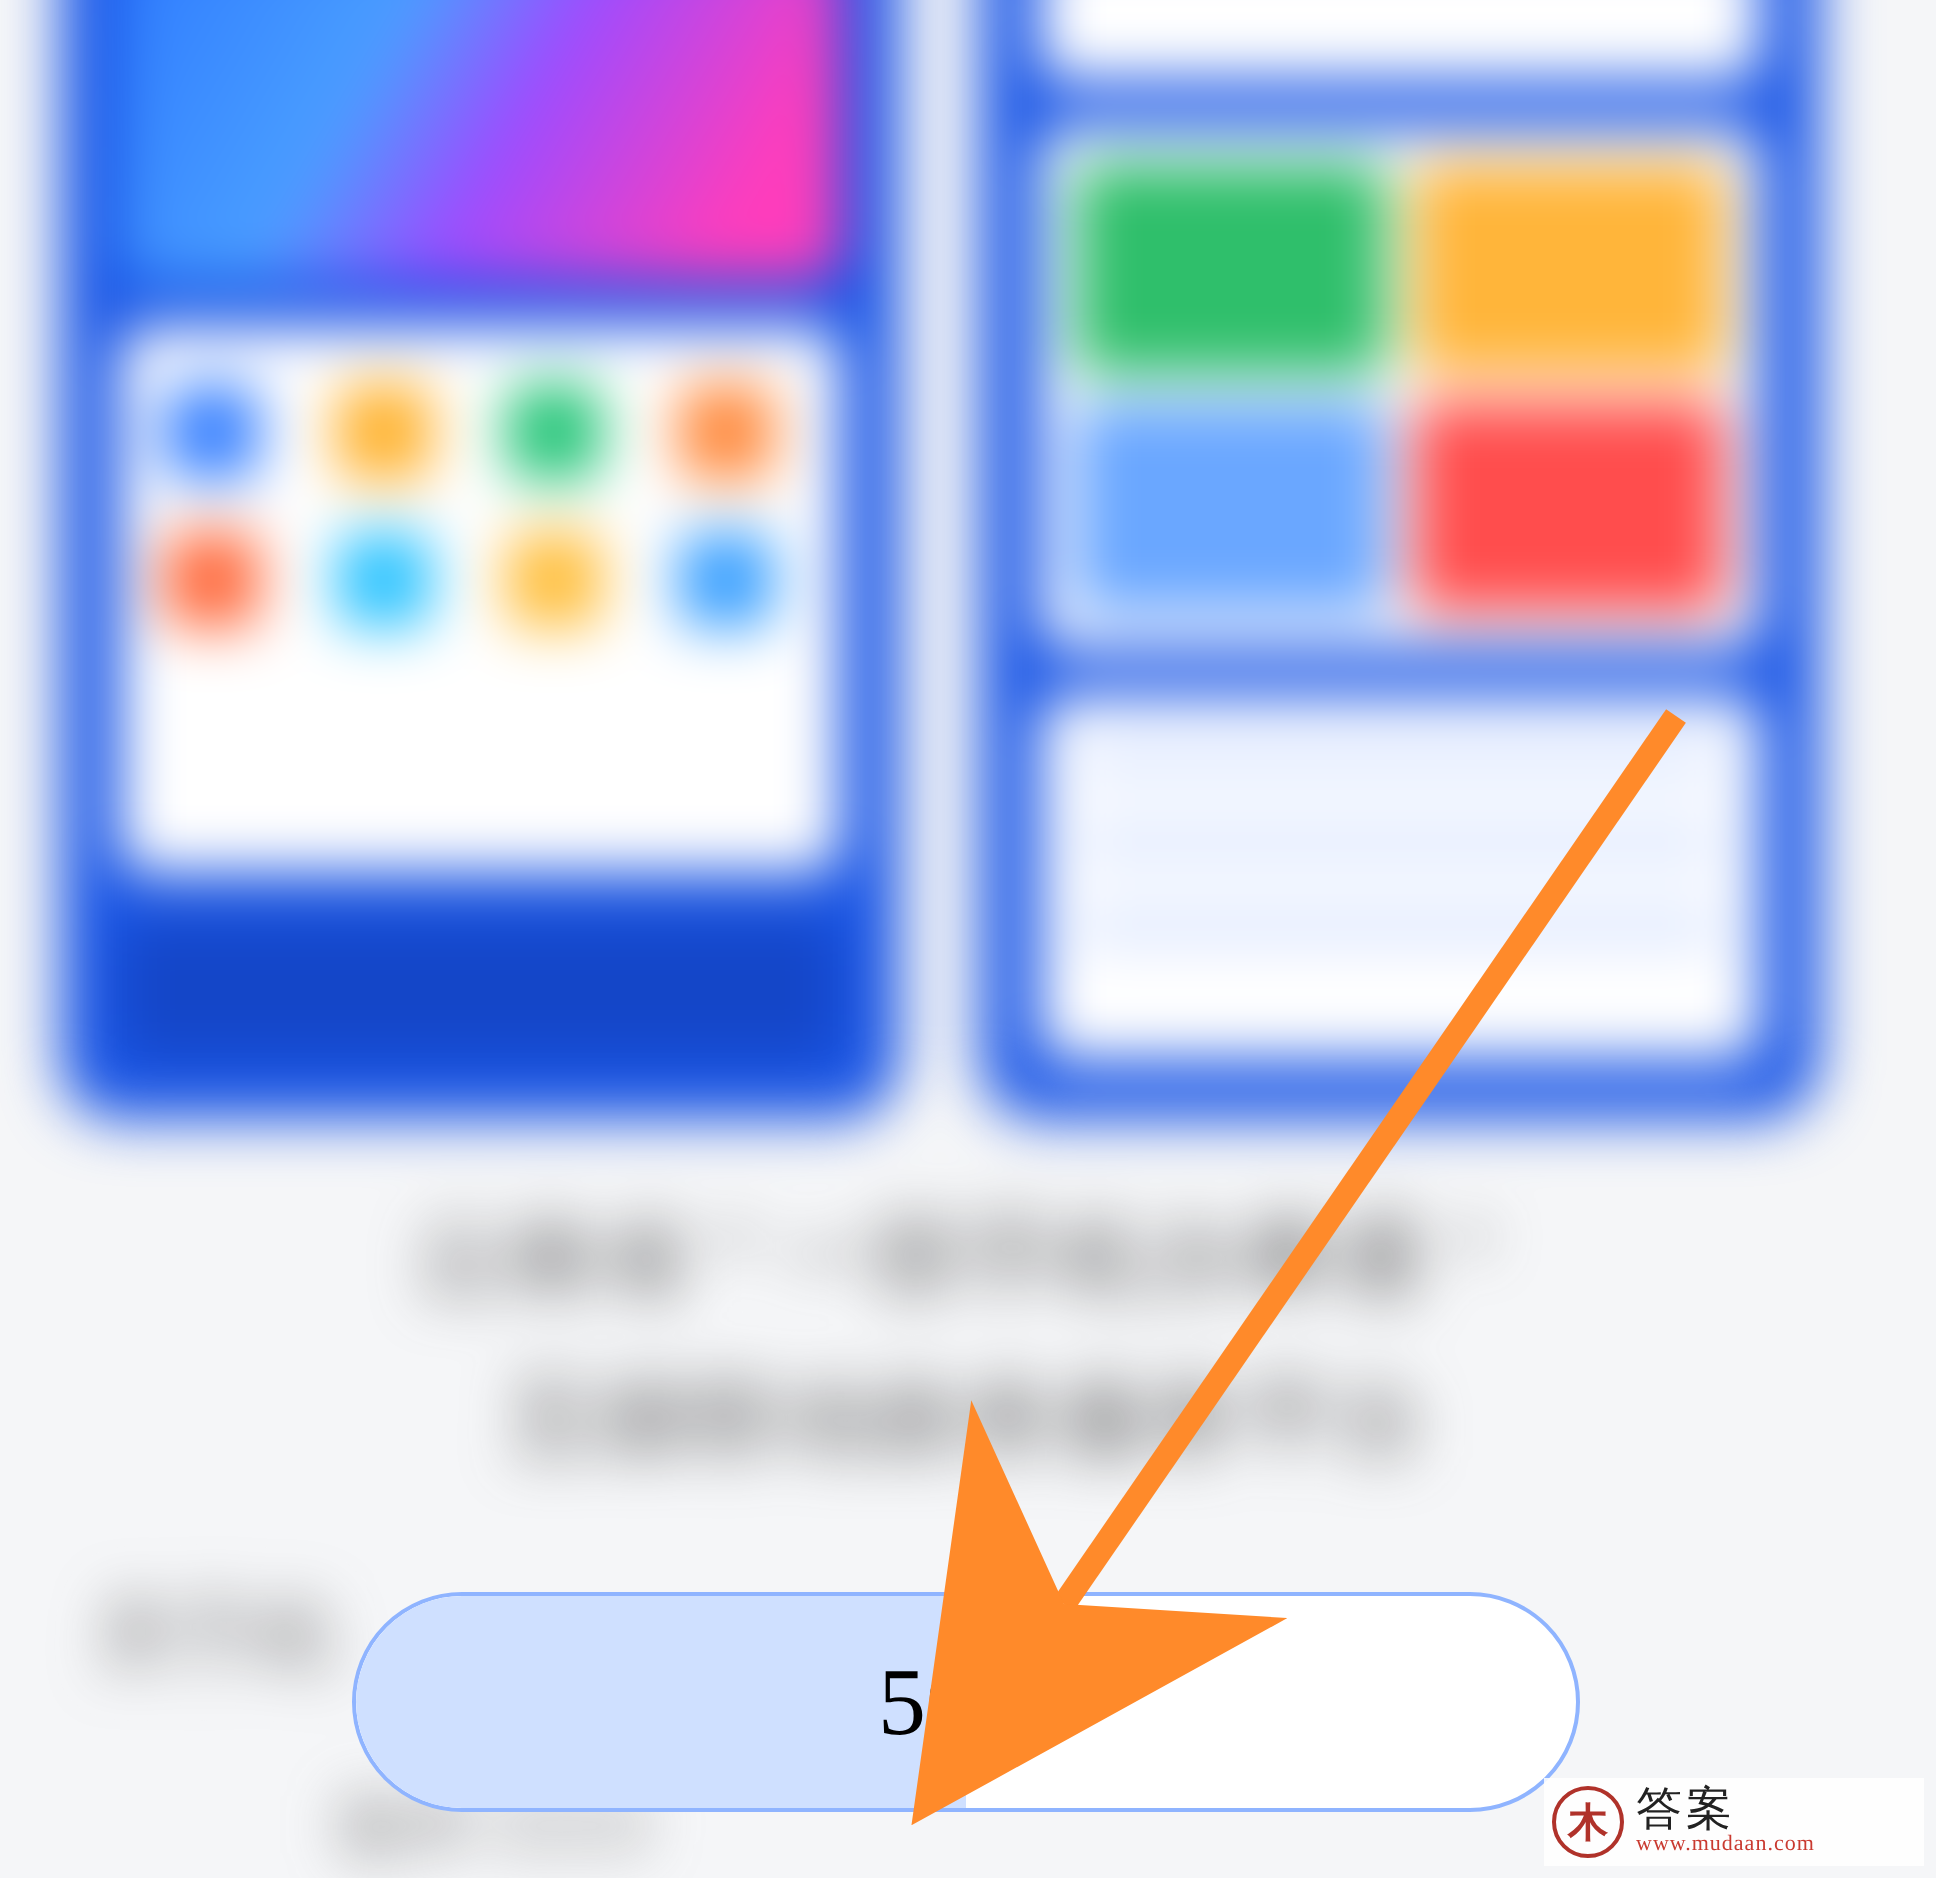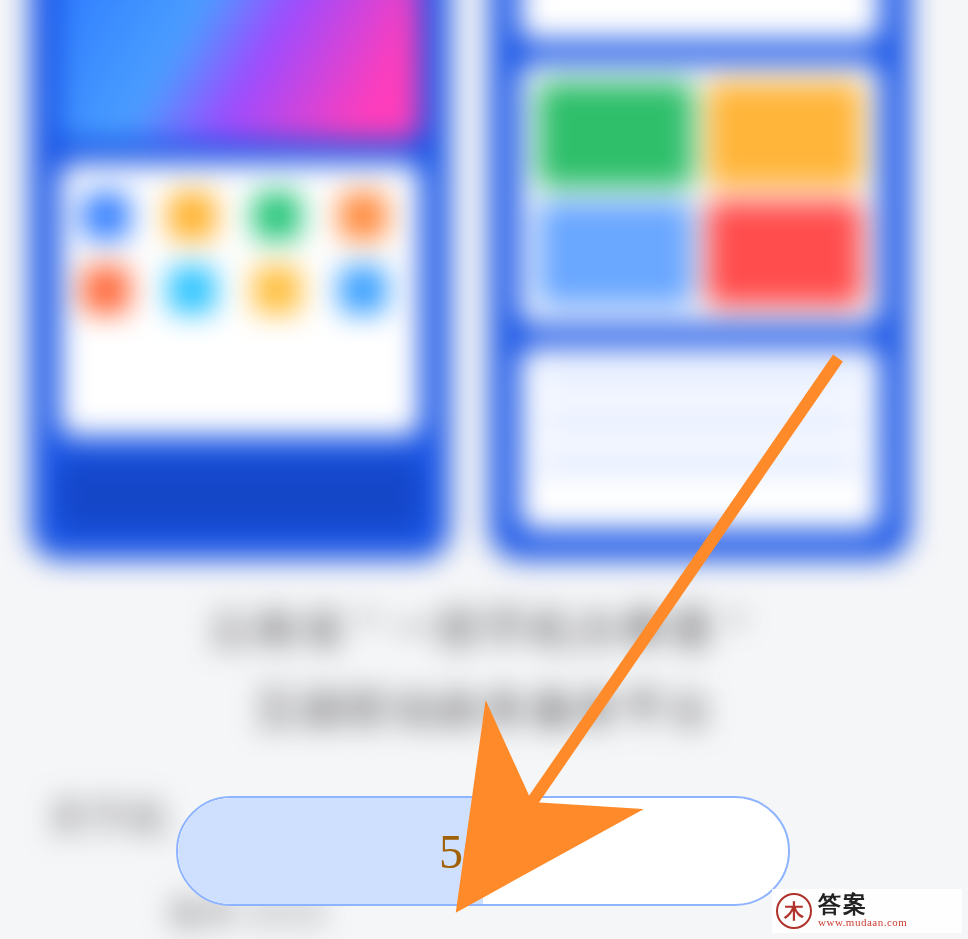--- a/index.html
+++ b/index.html
@@ -131,21 +131,21 @@
     border-top-left-radius:55px;
     border-bottom-left-radius:55px;
   }
   .progress-text{
     position:absolute;
     inset:0;
     display:flex;
     align-items:center;
     justify-content:center;
     font-size:48px;
-    color:#a16207;
+    color:#000000;
     font-family: Georgia, serif;
   }
 
   
   .arrow-svg{
     position:absolute;
     left:0; top:0;
     width:968px; height:939px;
     pointer-events:none;
   }
@@ -163,21 +163,21 @@
     padding-left:4px;
     gap:6px;
     font-family:"SimSun","STSong",serif;
   }
   .wm-icon{
     width:36px;height:36px;border:2px solid #b0322a;border-radius:50%;
     display:flex;align-items:center;justify-content:center;
     color:#b0322a;font-size:20px;font-weight:700;
   }
   .wm-text{display:flex;flex-direction:column;line-height:1.05}
-  .wm-main{font-size:23px;color:#222;font-weight:700;letter-spacing:2px}
+  .wm-main{font-size:23px;color:#222;font-weight:400;letter-spacing:2px}
   .wm-sub{font-size:11px;color:#c93a30;letter-spacing:0.5px}
 </style>
 </head>
 <body>
 
 <div class="bg">
   <div class="cards">
     <div class="card">
       <div class="banner"></div>
       <div class="panel">

